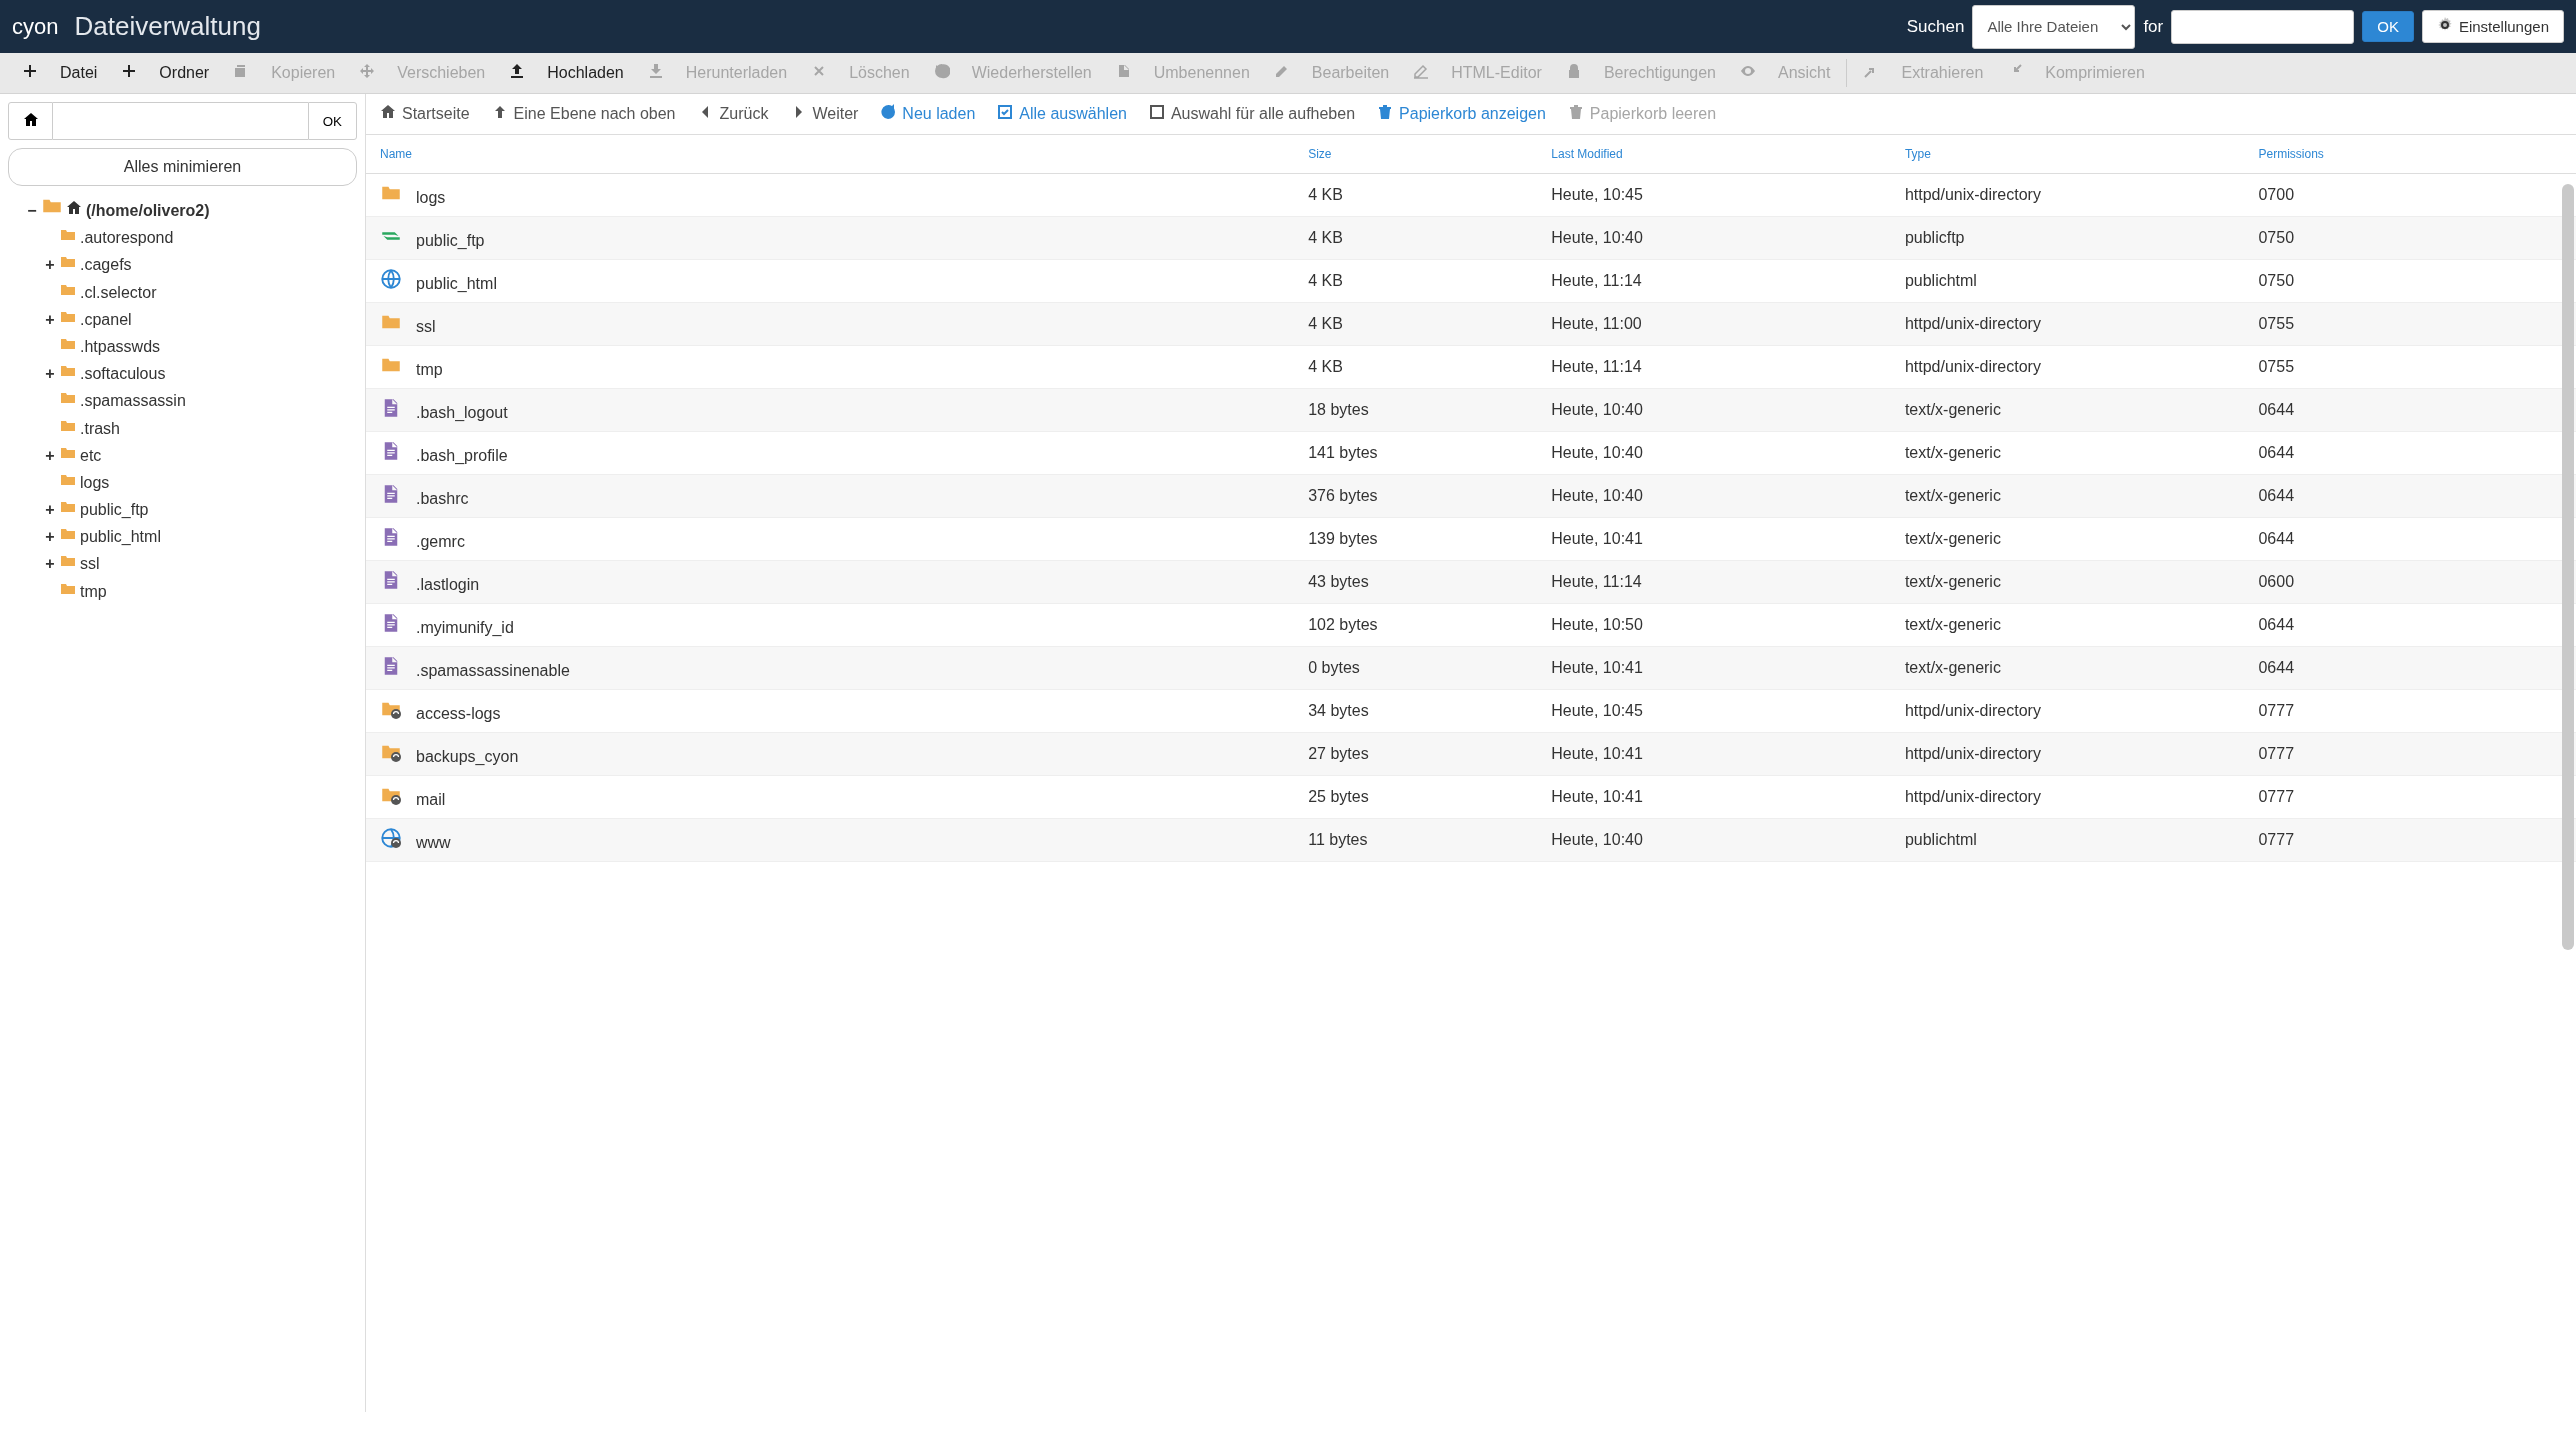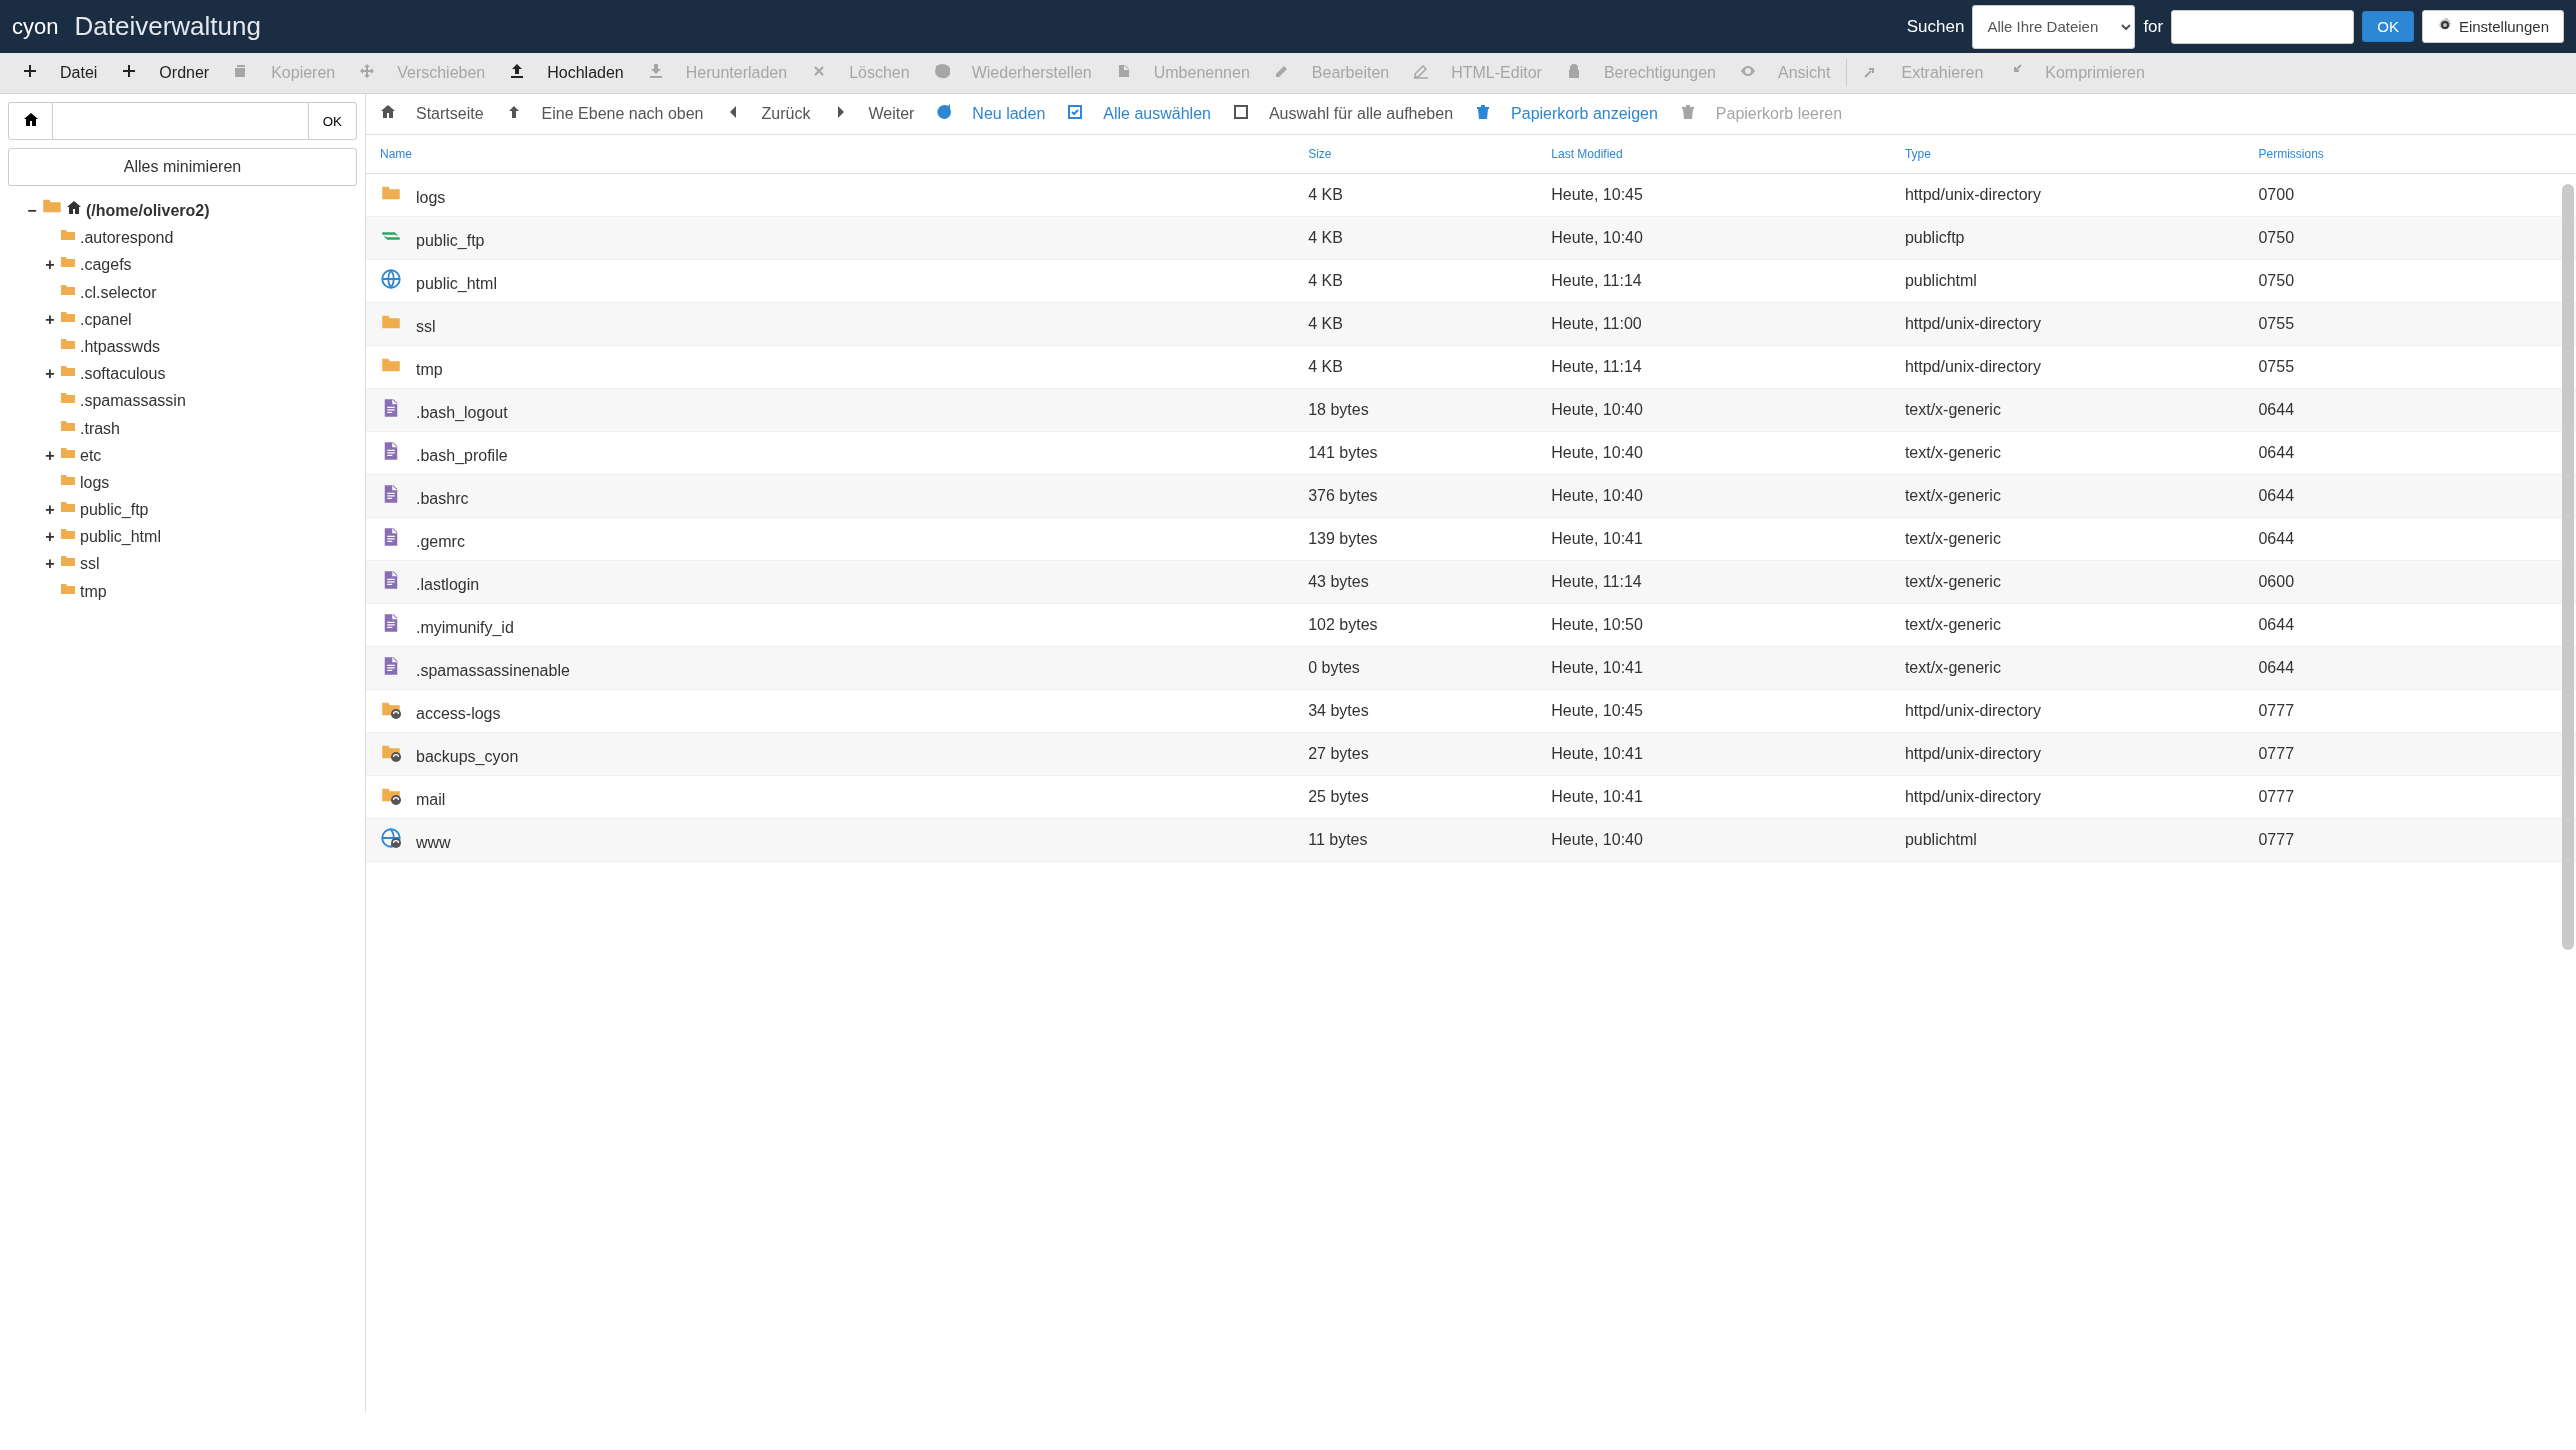--- a/index.html
+++ b/index.html
@@ -18,30 +18,30 @@
 .toolbar{background:#e9e9e9;border-bottom:1px solid #d4d4d4;padding:0 10px;display:flex;flex-wrap:wrap;align-items:center}
 .toolbar-item{padding:10px 12px;color:#222;display:inline-flex;align-items:center;gap:22px;cursor:pointer;font-size:16px}
 .toolbar-item.disabled{color:#a6a6a6;cursor:default}
 .toolbar-sep{width:1px;height:28px;background:#ccc;margin:0 4px}
 .body{display:flex;height:calc(100vh - 53px - 79px)}
 .sidebar{width:366px;border-right:1px solid #ddd;padding:8px;overflow:auto}
 .path-row{display:flex;gap:0;margin-bottom:8px}
 .path-row .home-btn{border:1px solid #ccc;border-radius:3px 0 0 3px;width:45px;height:38px;display:flex;align-items:center;justify-content:center;background:#fff}
 .path-row .path-input{flex:1;border:1px solid #ccc;border-left:none;border-right:none;border-radius:0;height:38px;padding:0 8px}
 .path-row .ok-btn{border:1px solid #ccc;border-radius:0 3px 3px 0;height:38px;padding:0 14px;background:#fff}
-.collapse-all{border:1px solid #ccc;border-radius:3px;height:38px;display:flex;align-items:center;justify-content:center;margin-bottom:10px;cursor:pointer;background:#fff;font-size:16px}
+.collapse-all{border:1px solid #ccc;border-radius:14px;height:38px;display:flex;align-items:center;justify-content:center;margin-bottom:10px;cursor:pointer;background:#fff;font-size:16px}
 .tree{font-size:16px;line-height:1.7}
 .tree ul{list-style:none;padding-left:18px}
 .tree li{white-space:nowrap}
 .tree .node{display:flex;align-items:center;gap:4px;cursor:pointer}
 .tree .toggle{width:12px;font-weight:bold;color:#333;text-align:center}
 .folder-ico{color:#f0ad4e}
 .main{flex:1;display:flex;flex-direction:column;overflow:hidden}
 .action-bar{border-bottom:1px solid #ddd;padding:10px 14px;display:flex;flex-wrap:wrap;gap:22px;align-items:center}
-.action-link{color:#555;display:inline-flex;align-items:center;gap:20px;cursor:pointer;font-size:16px}
+.action-link{color:#555;display:inline-flex;align-items:center;gap:6px;cursor:pointer;font-size:16px}
 .action-link.blue{color:#2d87d4}
 .table-wrap{flex:1;overflow:auto;position:relative}
 table{width:100%;border-collapse:collapse}
 thead th{text-align:left;padding:12px 14px;color:#2d87d4;font-weight:400;border-bottom:1px solid #ddd;background:#fff;position:sticky;top:0;font-size:12px}
 tbody td{padding:9px 14px;border-bottom:1px solid #eee;font-size:16px;color:#333}
 tbody tr:nth-child(even){background:#f7f7f7}
 .file-ico{width:22px;display:inline-flex;justify-content:center;margin-right:14px}
 .ico-folder{color:#f0ad4e}
 .ico-file{color:#8a6eb5}
 .ico-globe{color:#2d87d4}

